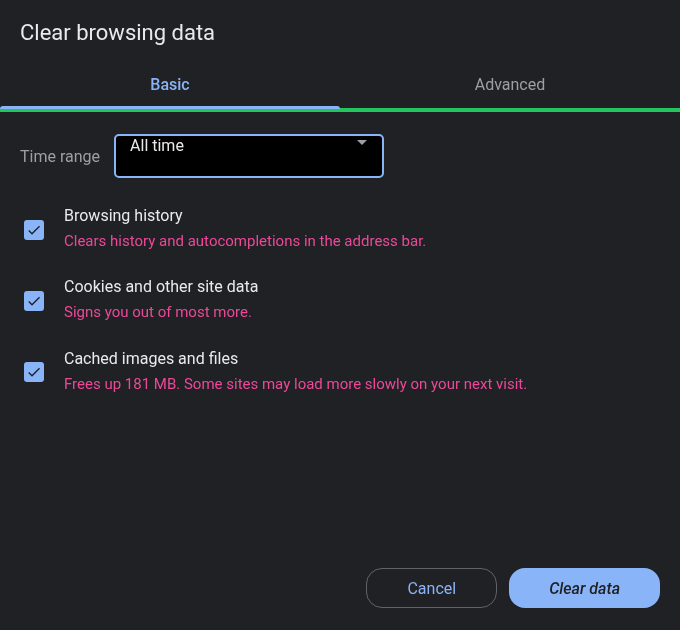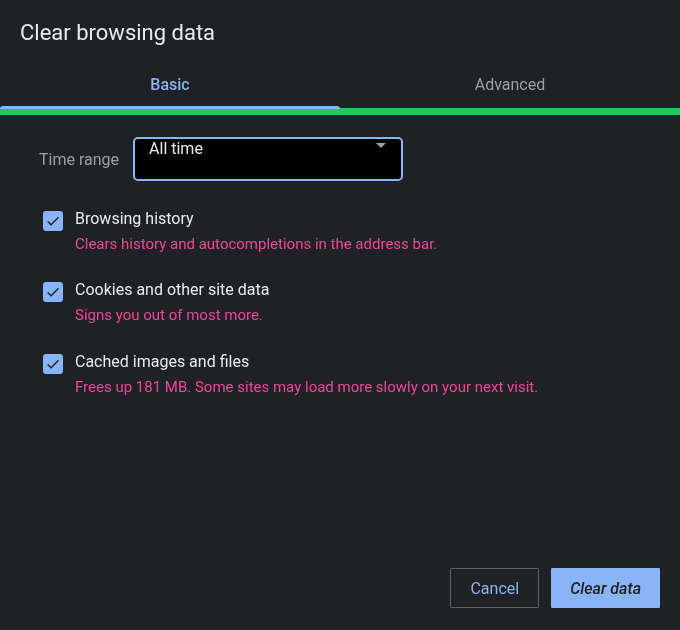--- a/index.html
+++ b/index.html
@@ -22,21 +22,21 @@
       flex-direction: column;
     }
     .title {
       font-size: 22px;
       font-weight: 400;
       color: #e8eaed;
       padding: 20px 20px 18px 20px;
     }
     .tabs {
       display: flex;
-      border-bottom: 7px solid #22c55e;
+      border-bottom: 4px solid #22c55e;
       position: relative;
     }
     .tab {
       flex: 1;
       text-align: center;
       padding: 12px 0 14px 0;
       font-size: 16px;
       cursor: pointer;
       color: #9aa0a6;
     }
@@ -49,21 +49,20 @@
       bottom: -1px;
       left: 0;
       width: 50%;
       height: 3px;
       background: #8ab4f8;
       border-radius: 3px 3px 0 0;
     }
     .content {
       padding: 22px 20px 10px 20px;
       flex: 1;
-      margin-left: 19px;
     }
     .time-range-row {
       display: flex;
       align-items: center;
       gap: 14px;
       margin-bottom: 28px;
     }
     .time-range-label {
       font-size: 16px;
       color: #9aa0a6;
@@ -84,22 +83,22 @@
       font-size: 16px;
       color: #e8eaed;
       flex: 1;
     }
     .select-caret {
       color: #9aa0a6;
       font-size: 12px;
     }
     .option-row {
       display: flex;
-      align-items: flex-start;
-      gap: 12px;
+      align-items: center;
+      gap: 20px;
       margin-bottom: 26px;
       padding-left: 4px;
     }
     .checkbox {
       width: 20px;
       height: 20px;
       background: #8ab4f8;
       border-radius: 3px;
       display: flex;
       align-items: center;
@@ -128,22 +127,22 @@
       line-height: 1.35;
     }
     .footer {
       display: flex;
       justify-content: flex-end;
       gap: 12px;
       padding: 16px 20px 22px 20px;
     }
     .btn {
       height: 40px;
-      padding: 0 19px;
-      border-radius: 1px;
+      padding: 0 40px;
+      border-radius: 16px;
       font-size: 16px;
       cursor: pointer;
       display: flex;
       align-items: center;
       justify-content: center;
       border: none;
     }
     .btn-cancel {
       background: transparent;
       color: #8ab4f8;

